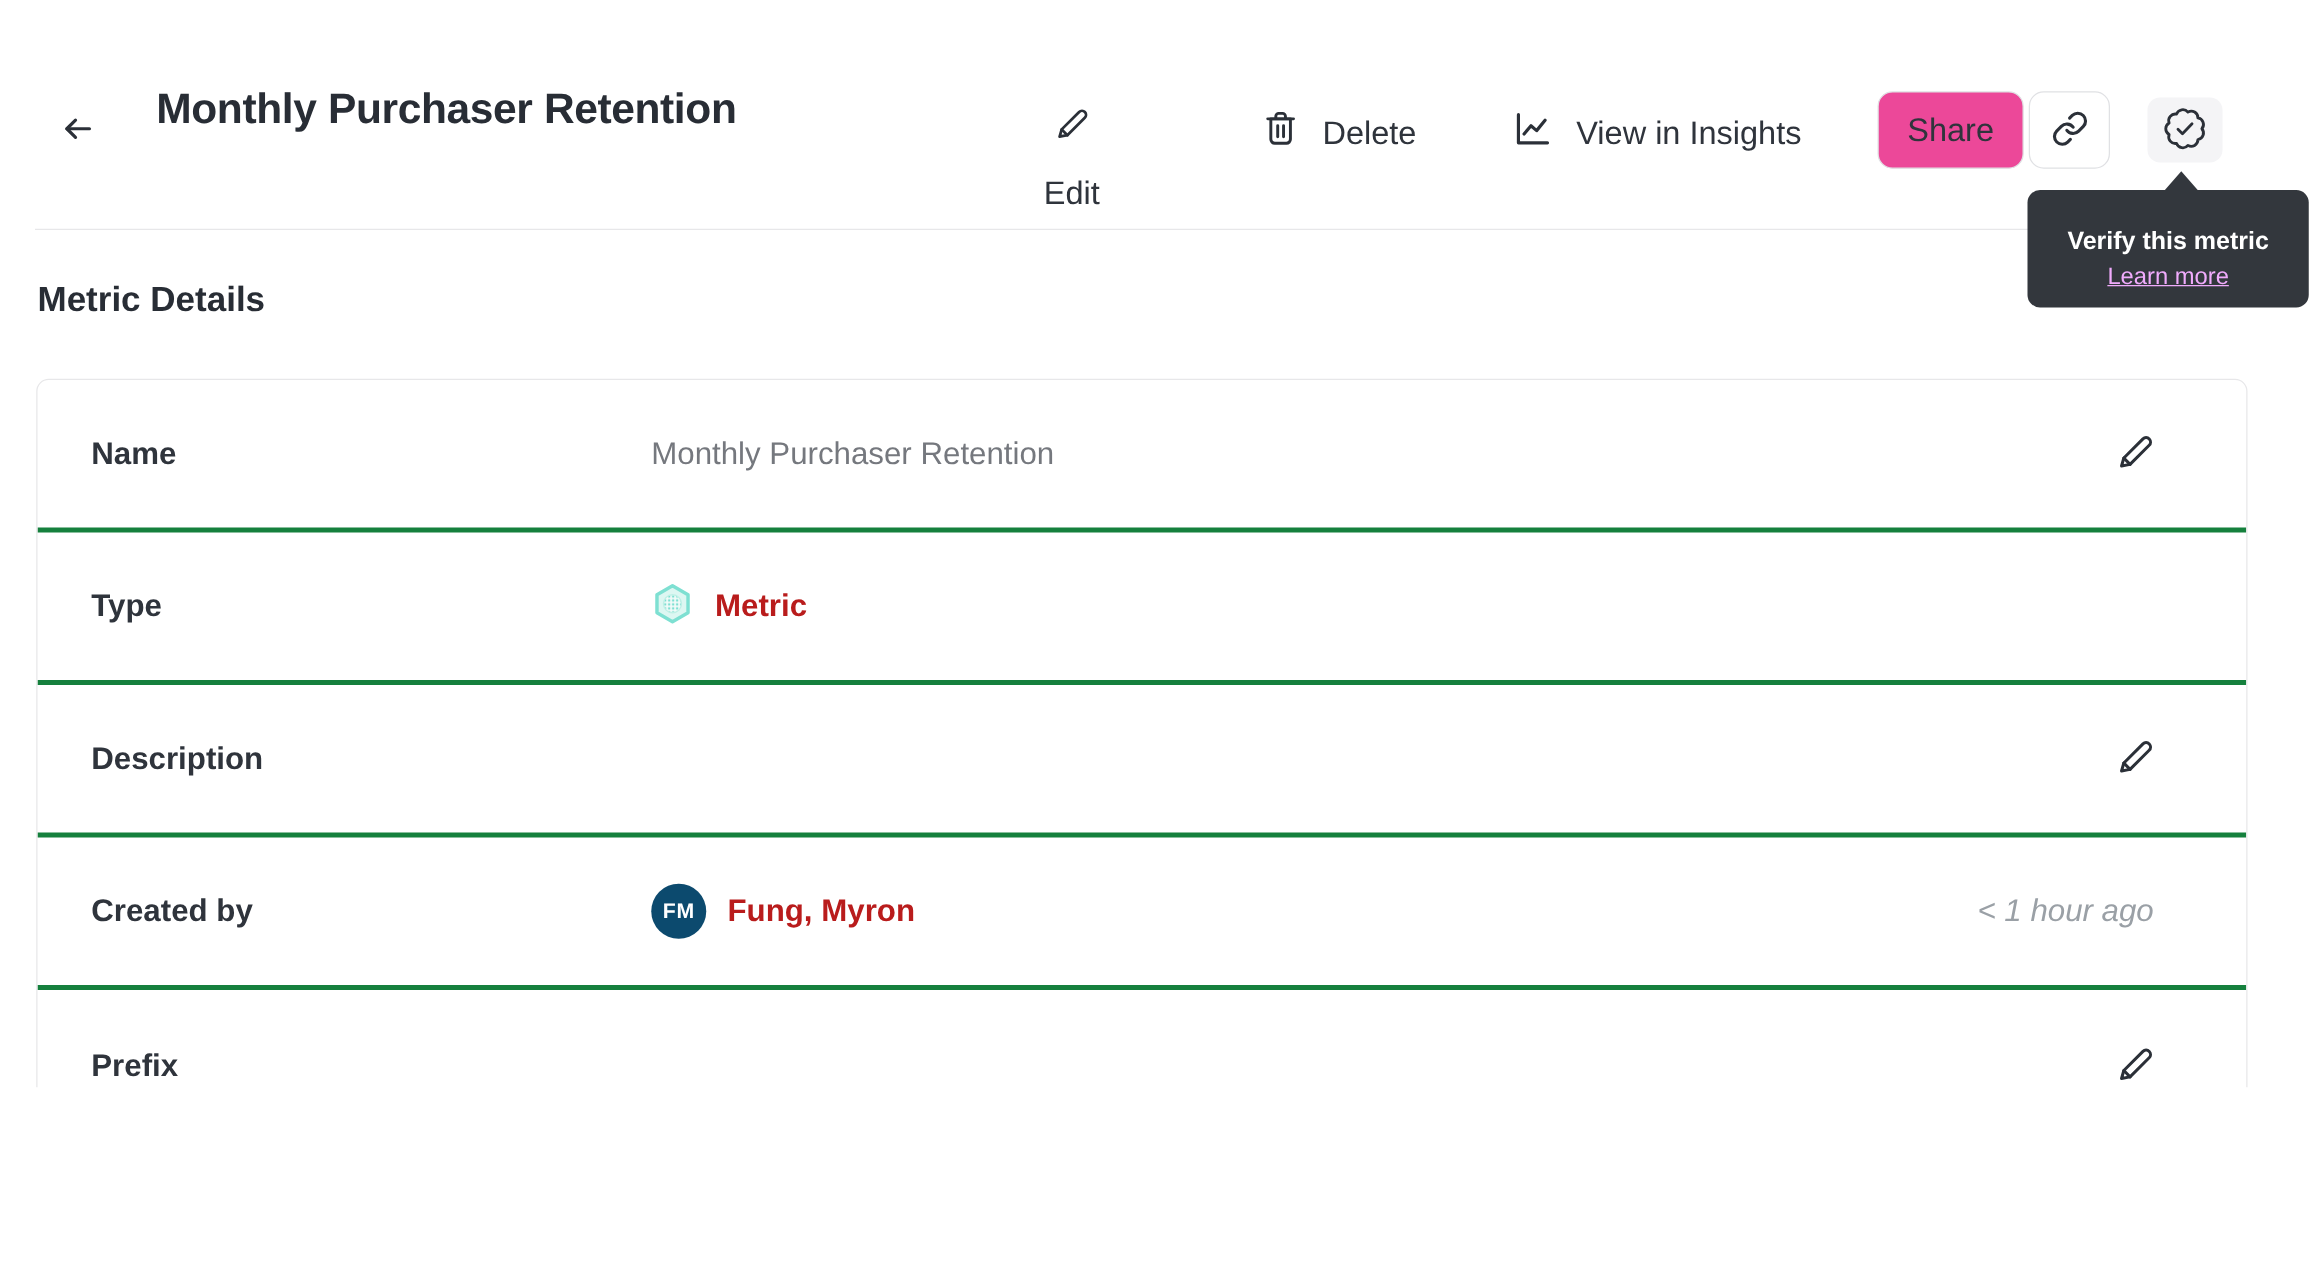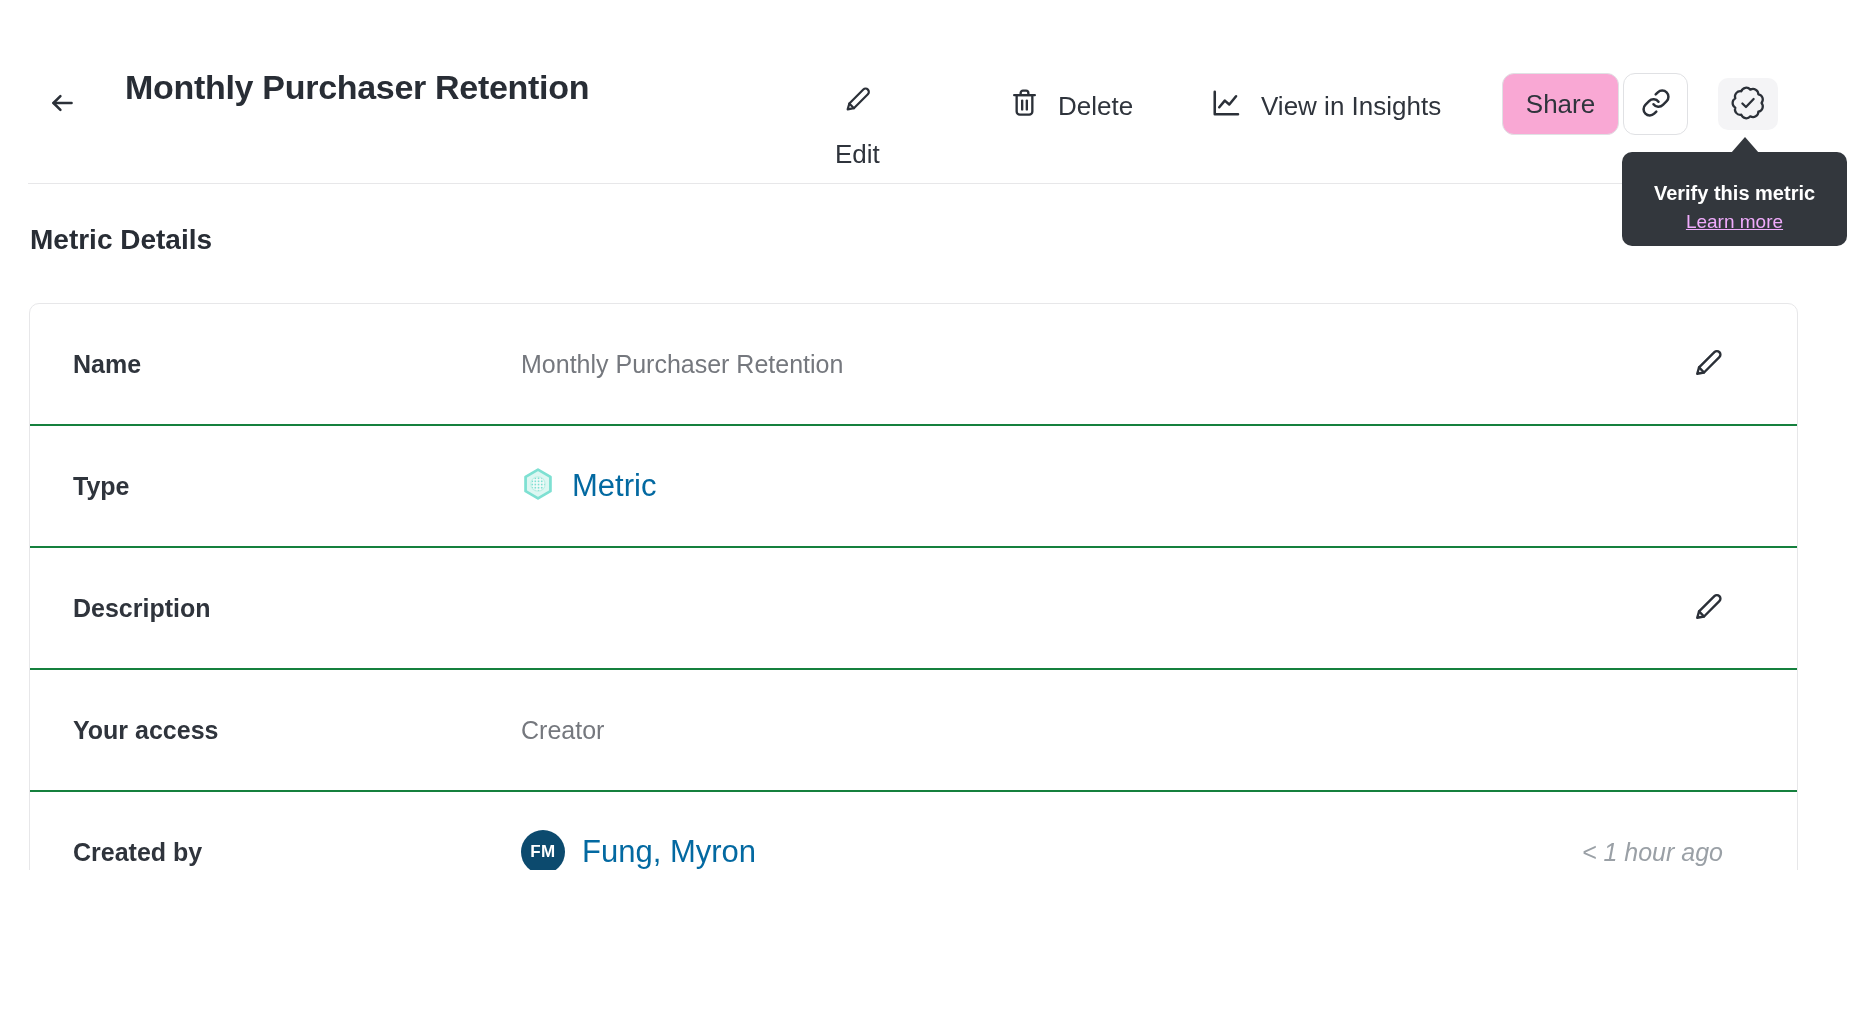--- a/index.html
+++ b/index.html
@@ -20,21 +20,21 @@
   }
   .hdr-action { position:absolute; top:84px; height:44px; display:flex; align-items:center;
     gap:17px; font-size:26px; font-weight:500; color:#2f343c; white-space:nowrap; }
   .hdr-action svg { flex:0 0 auto; }
   #action-edit { left:835px;flex-direction:column; }
   #action-delete { left:1008px; }
   #action-insights { left:1208px; }
   .share-btn {
     position:absolute; left:1502px; top:73px; width:117px; height:62px;
     border:1px solid #e0e1e4; border-radius:12px; font-size:26px; font-weight:500;
-    display:flex; align-items:center; justify-content:center; background:#f9a8d4;
+    display:flex; align-items:center; justify-content:center; background:#ec4899;
   }
   .link-btn {
     position:absolute; left:1623px; top:73px; width:65px; height:62px;
     border:1px solid #e0e1e4; border-radius:12px; background:#fff;
     display:flex; align-items:center; justify-content:center;
   }
   .verify-btn {
     position:absolute; left:1718px; top:78px; width:60px; height:52px;
     border-radius:10px; background:#f4f4f6;
     display:flex; align-items:center; justify-content:center;
@@ -53,26 +53,26 @@
 
   
   .section-heading { position:absolute; left:30px; top:224px; font-size:28px; font-weight:700; color:#282d35; }
 
   
   .card {
     position:absolute; left:29px; top:303px; width:1769px; height:760px;
     border:1px solid #e7e7e9; border-radius:10px; background:#fff; overflow:hidden;
   }
   .row { display:flex; align-items:center; height:122px; padding:0 70px 0 43px;
-    border-bottom:2px solid #15803d; }
+    border-bottom:4px solid #15803d; }
   .row:last-child { border-bottom:none; }
   .row-label { width:448px; flex:0 0 448px; font-size:25px; font-weight:600; color:#2f343c; }
   .row-value { flex:1; display:flex; align-items:center; gap:17px; min-width:0; }
   .value-gray { font-size:25px; color:#75787e; }
-  .value-dark { font-size:31px; color:#0369a1; }
+  .value-dark { font-size:25px; color:#b91c1c;font-weight:bold; }
   .row-meta { font-size:25px; color:#9aa0a6; margin-right:4px; white-space:nowrap;font-style:italic; }
   .icon-btn { width:38px; height:38px; display:flex; align-items:center; justify-content:center; flex:0 0 auto; }
   .avatar { width:44px; height:44px; border-radius:50%; background:#0c4a6e; color:#ffffff;
     font-size:17px; font-weight:700; display:flex; align-items:center; justify-content:center;
     letter-spacing:0.5px; flex:0 0 auto; }
   .spacer { flex:1; }
   svg.stroke-ic { stroke:#2b3038; fill:none; stroke-linecap:round; stroke-linejoin:round; }
 </style>
 </head>
 <body>
@@ -202,26 +202,20 @@
       <button class="icon-btn">
         <span>
           <svg class="stroke-ic" width="34" height="34" viewBox="0 0 24 24" stroke-width="1.7">
             <path d="M4.4 19.6l1.3-4.5L16.5 4.3a2.5 2.5 0 0 1 3.5 3.6L9.2 18.7l-4.8.9z"></path>
             <path d="M5.7 15.1l3.5 3.6"></path>
           </svg>
         </span>
       </button>
     </div>
 
-    <div class="row">
-      <div class="row-label">Your access</div>
-      <div class="row-value">
-        <span class="value-gray">Creator</span>
-      </div>
-    </div>
 
     <div class="row">
       <div class="row-label">Created by</div>
       <div class="row-value">
         <span class="avatar">FM</span>
         <span class="value-dark">Fung, Myron</span>
         <span class="spacer"></span>
         <span class="row-meta">&lt; 1 hour ago</span>
       </div>
     </div>

